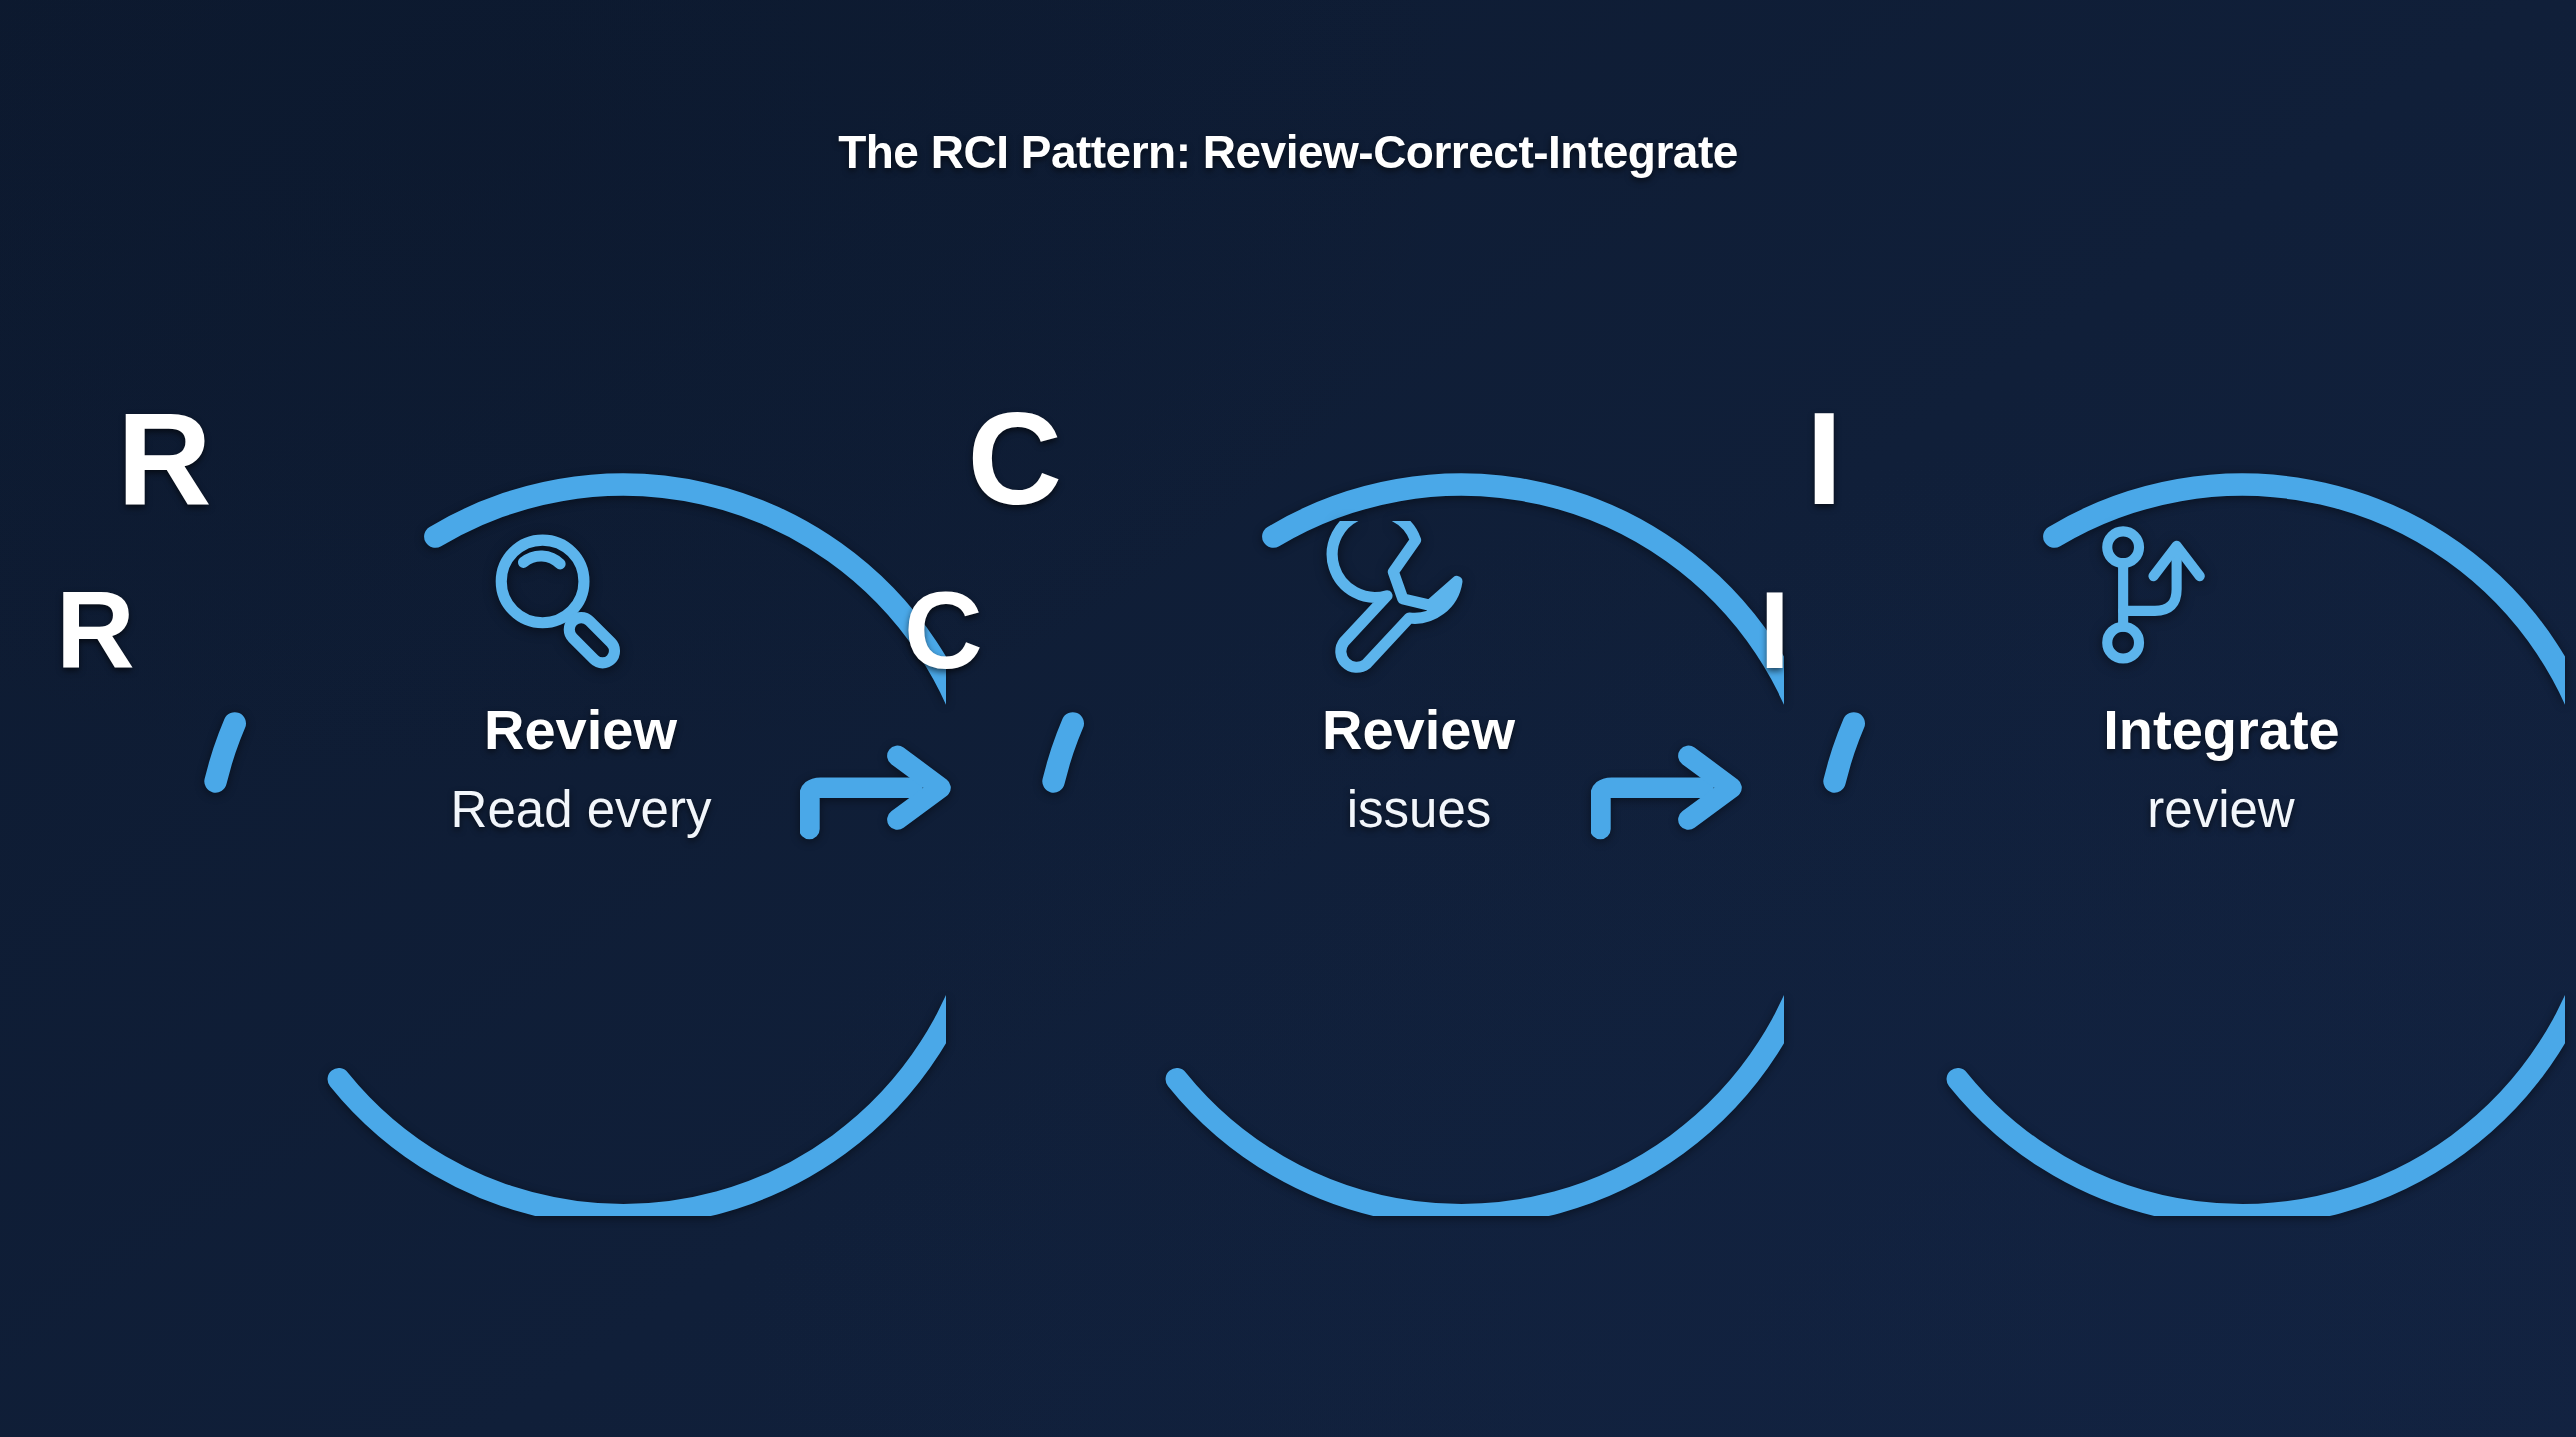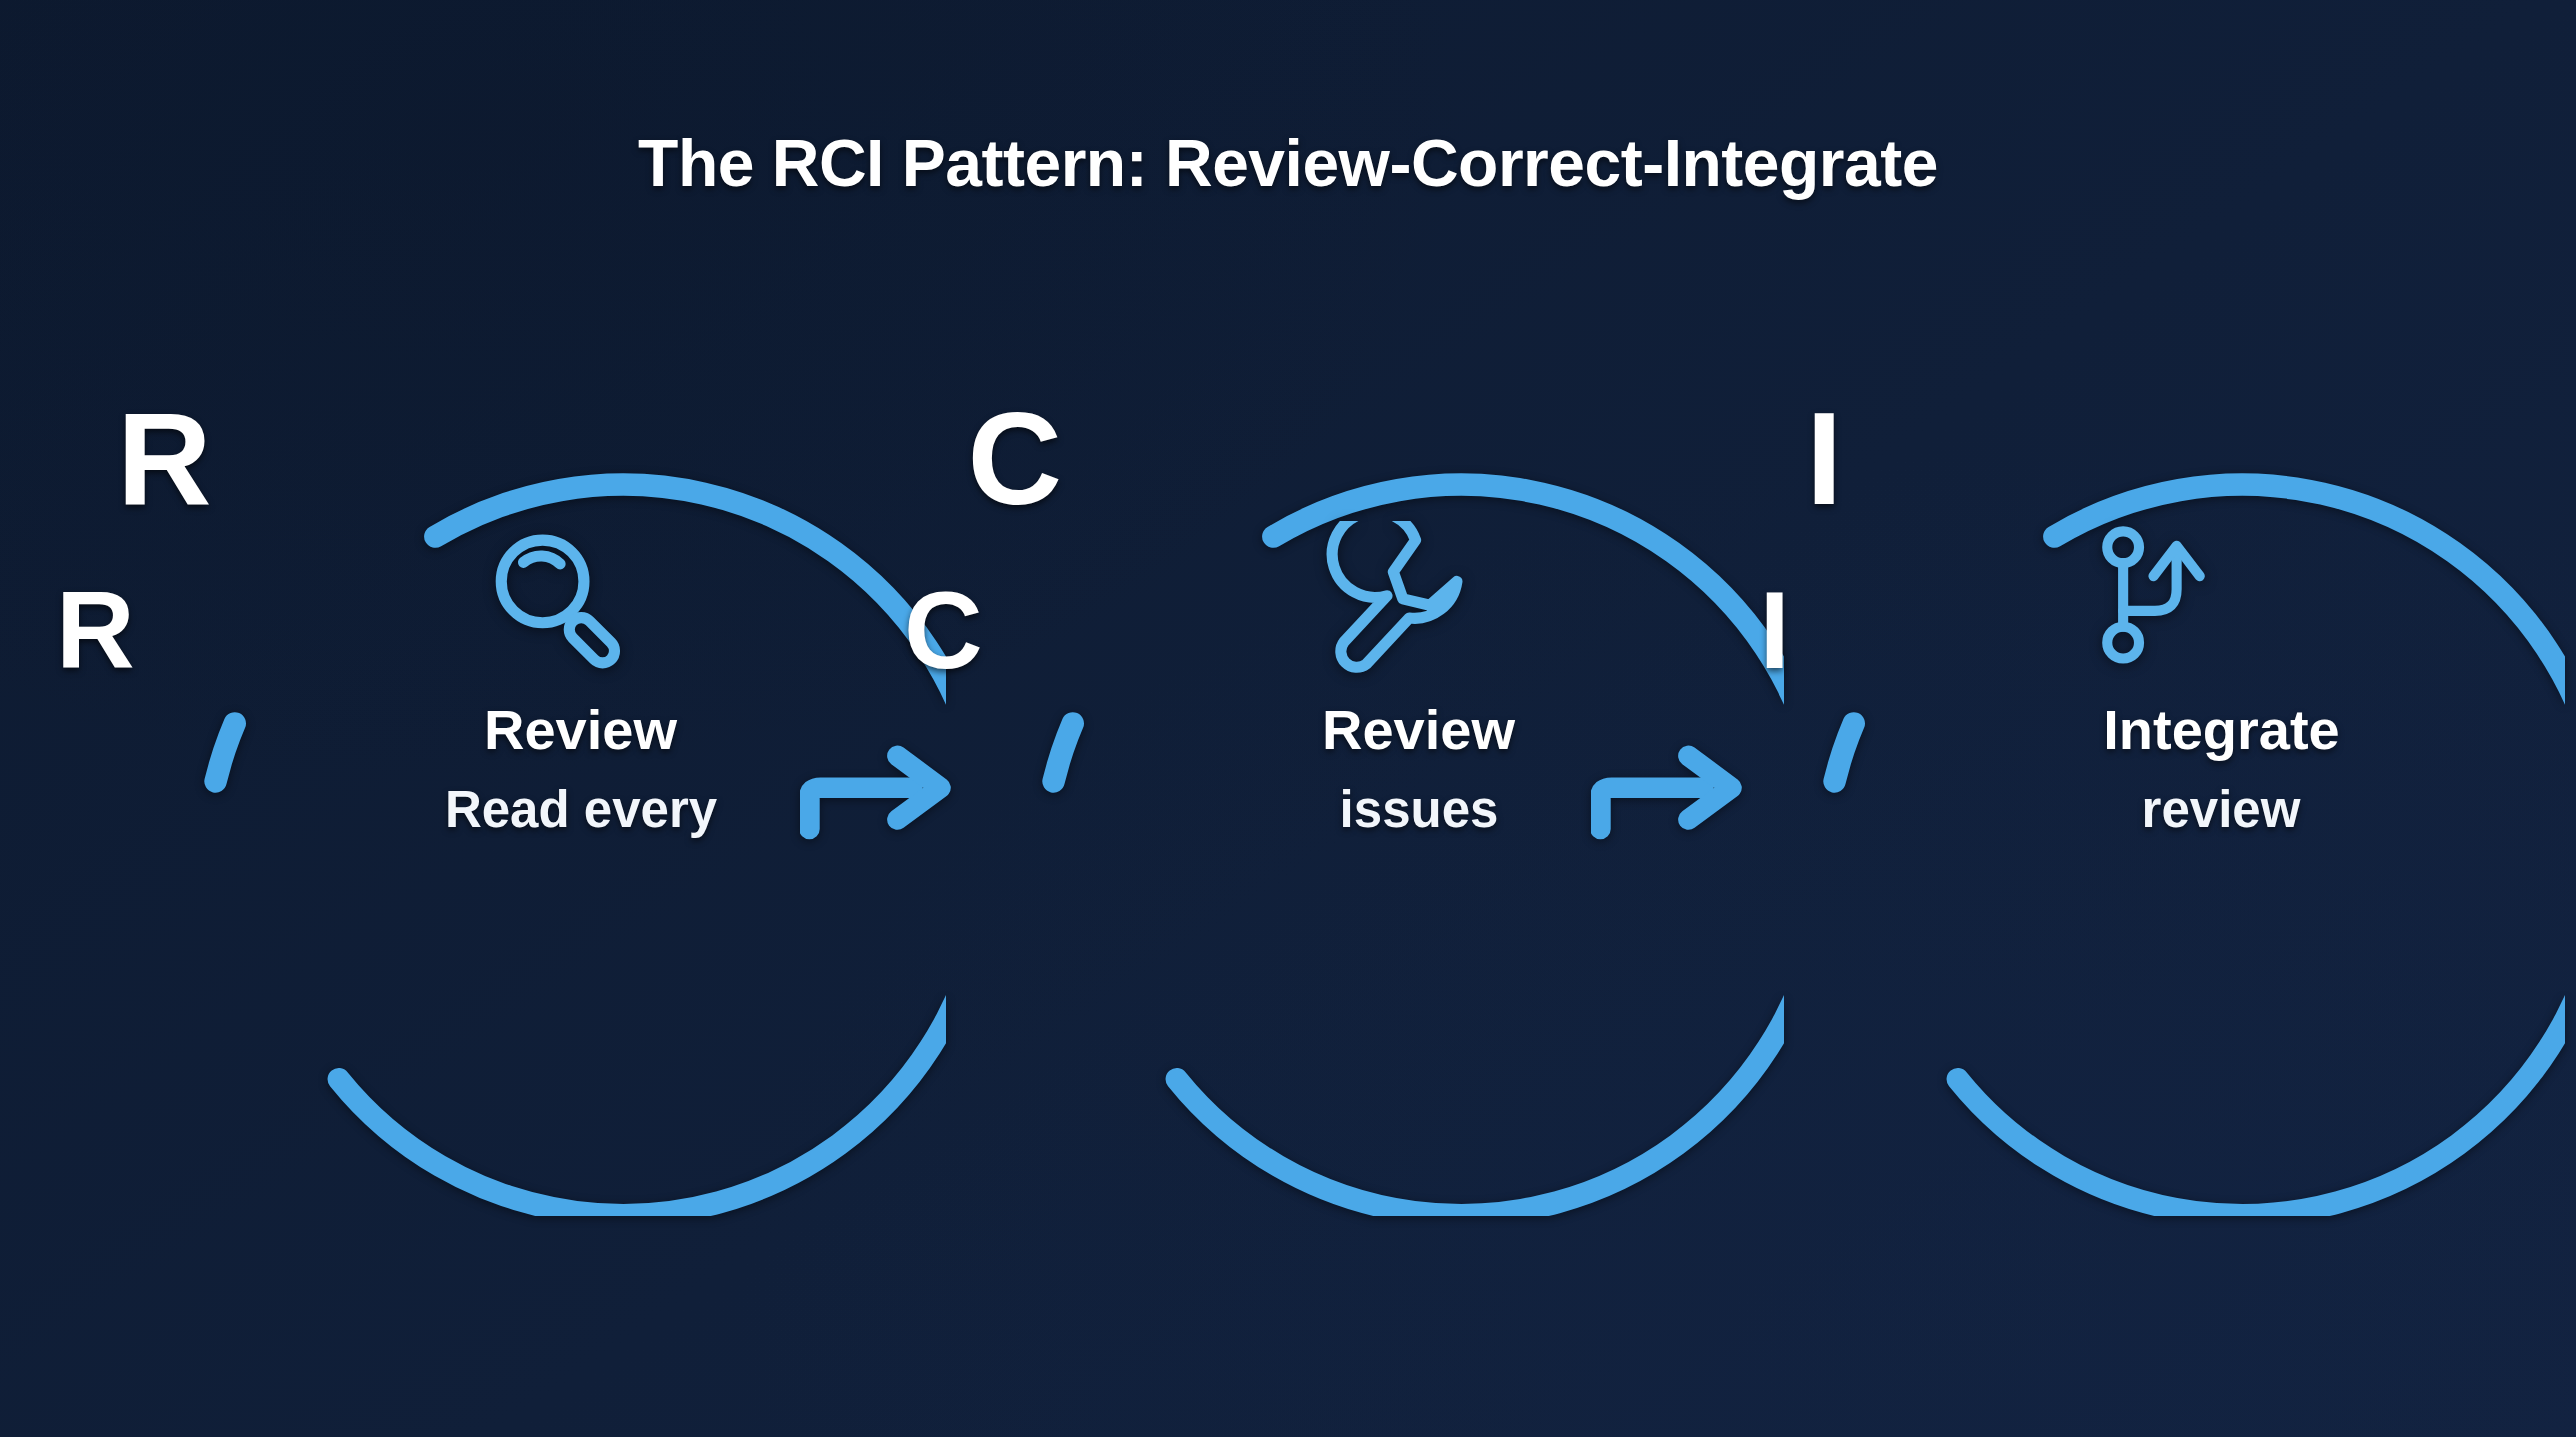--- a/index.html
+++ b/index.html
@@ -15,21 +15,21 @@
       radial-gradient(ellipse 2059px 1404px at 78% 92%, #13254552 0%, #0e1b3100 62%),
       radial-gradient(ellipse 1685px 1123px at 18% 8%, #0b172b66 0%, #0e1b3100 60%),
       linear-gradient(145deg,#0d1a30 0%,#101f39 55%,#122240 100%);
   }
 
   
   .title{
     position:absolute;left:0;top:125px;width:2576px;
     text-align:center;
     color:#ffffff;
-    font-size:66px;
+    font-size:46px;
     font-weight:bold;
     letter-spacing:-0.5px;
     text-shadow:0 2.8px 6.6px rgba(0,0,0,.55);
     white-space:nowrap;
   }
 
   
   .node{position:absolute;top:420px;width:796px;height:796px;}
   .node.n0{left:150px;}
   .node.n1{left:988px;}
@@ -69,21 +69,21 @@
     position:absolute;left:50%;top:281px;width:655px;margin-left:-295px;
     text-align:center;color:#ffffff;
     font-size:56px;font-weight:bold;line-height:1.05;
     text-shadow:0 2.8px 6.6px rgba(0,0,0,.55);
   }
   .n2 .label{margin-left:-273px;}
 
   .desc{
     position:absolute;left:50%;top:360px;width:524px;margin-left:-229px;
     text-align:center;color:#f2f6fb;
-    font-size:51px;font-weight:bold;line-height:1.16;
+    font-size:51px;font-weight:normal;line-height:1.16;
     text-shadow:0 2.8px 6.6px rgba(0,0,0,.55);
   }
   .n2 .desc{margin-left:-208px;}
 
   
   .arrow{position:absolute;top:739px;width:178px;height:103px;
          filter:drop-shadow(0 2.8px 4.7px rgba(0,0,0,.45));}
   .arrow.a0{left:800px;}
   .arrow.a1{left:1591px;}
 </style>

